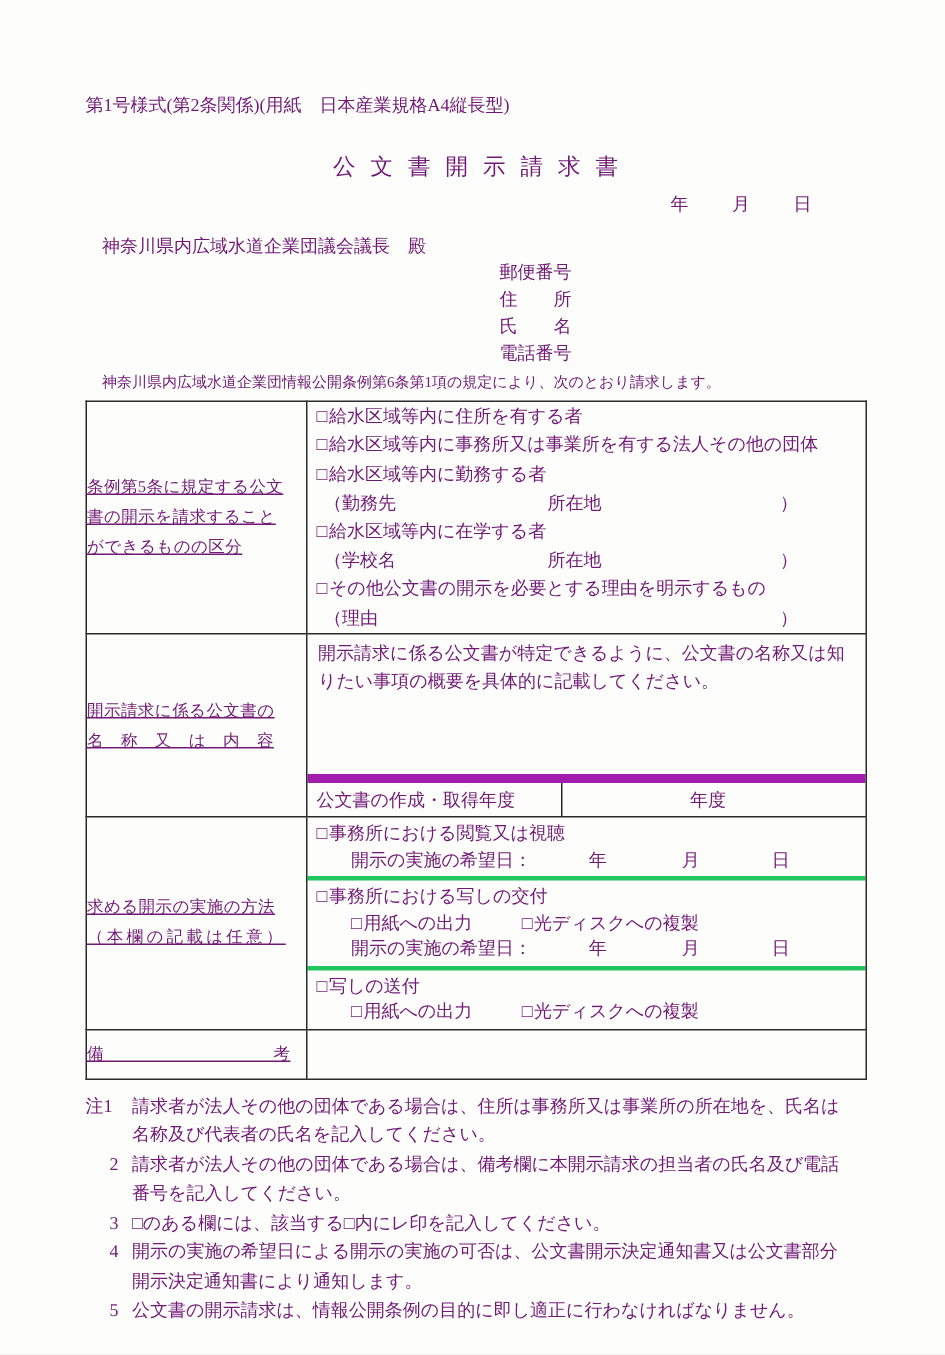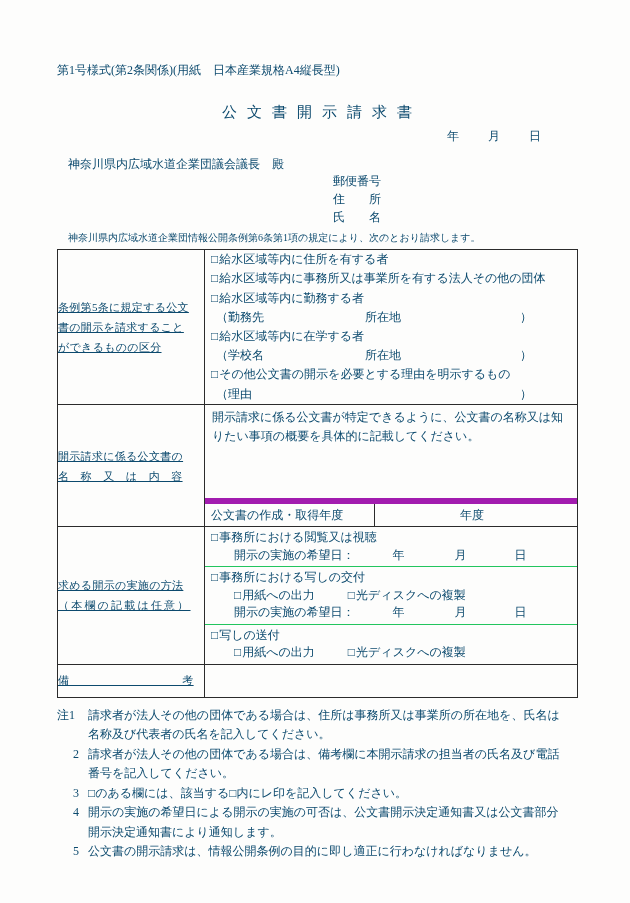--- a/index.html
+++ b/index.html
@@ -1,21 +1,21 @@
 <!DOCTYPE html>
 <html><head>
 <meta charset="utf-8">
 <style>
   html,body{margin:0;padding:0;background:#e8e8e8;}
   .page{
     position:relative;
     width:630px;height:903px;
     margin:0 auto;
     background:#fdfdfc;
-    color:#0c4a6e;
+    color:#701a75;
     font-family:"Liberation Serif","DejaVu Serif",serif;
     box-sizing:border-box;
     padding:62px 53px 0 57px;
     overflow:hidden;
   }
   .form-number{font-size:12px;line-height:16px;}
   .doc-title{margin-top:24px;text-align:center;font-size:15px;letter-spacing:10px;padding-left:10px;line-height:20px;white-space:nowrap;}
   .date-line{margin-top:6px;text-align:right;padding-right:36px;font-size:12px;line-height:16px;}
   .date-line .dgap{margin-left:26px;}
   .recipient{margin-top:12px;padding-left:11px;font-size:12px;line-height:16px;}
@@ -35,21 +35,21 @@
   .cb{margin-right:1px;}
 
   .doc-cell{vertical-align:top;font-size:12px;}
   .doc-desc{height:90px;padding:3px 8px 0 7px;line-height:19px;}
   .year-row{display:flex;border-top:6px solid #a21caf;height:22px;line-height:22px;}
   .year-label{width:170px;border-right:1px solid #2b2b2b;padding-left:6px;box-sizing:border-box;}
   .year-value{flex:1;text-align:center;padding-right:8px;}
 
   .method-cell{vertical-align:top;font-size:12px;}
   .sub{padding:2px 0 2px;}
-  .sub + .sub{border-top:1px solid #22c55e;}
+  .sub + .sub{border-top:3px solid #22c55e;}
   .sub-line{line-height:17.5px;padding-left:6px;white-space:nowrap;}
   .choices{padding-left:29px;}
   .choice2{margin-left:30px;}
   .date-row{display:flex;padding-left:29px;line-height:17.5px;white-space:nowrap;}
   .d-year{margin-left:38px;}
   .d-month{margin-left:50px;}
   .d-day{margin-left:48px;}
 
   .remarks-cell{height:32px;}
   .remarks-label{white-space:nowrap;}
@@ -74,20 +74,21 @@
     <span class="dgap">月</span>
     <span class="dgap">日</span>
   </div>
 
   <div class="recipient">神奈川県内広域水道企業団議会議長　殿</div>
 
   <div class="addr">
     <div class="addr-row">郵便番号</div>
     <div class="addr-row">住　　所</div>
     <div class="addr-row">氏　　名</div>
+    <div class="addr-row">電話番号</div>
   </div>
 
   <div class="intro">神奈川県内広域水道企業団情報公開条例第6条第1項の規定により、次のとおり請求します。</div>
 
   <table class="form">
     <colgroup>
         <col style="width:147px">
         <col style="width:373px">
       </colgroup>
 

